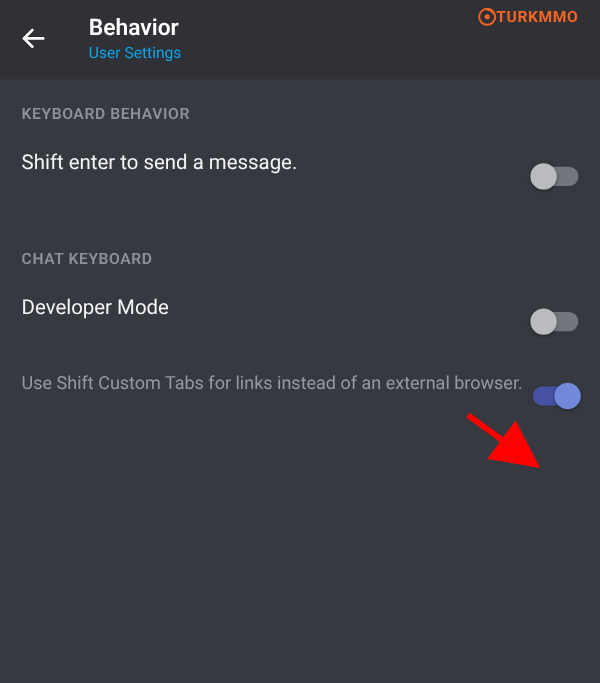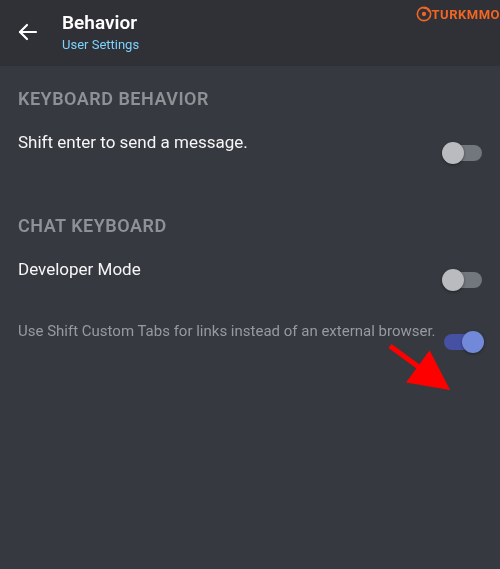--- a/index.html
+++ b/index.html
@@ -9,44 +9,45 @@
     font-family: -apple-system, BlinkMacSystemFont, "Segoe UI", Roboto, Helvetica, Arial, sans-serif;
     color: #dcddde;
     position: relative;
   }
   .header {
     background: #2f3136;
     display: flex;
     align-items: center;
     padding: 10px 16px 12px 16px;
     height: 66px;
+    gap: 12px;
   }
   .back-icon {
     width: 24px; height: 24px;
     margin-right: 22px;
     flex-shrink: 0;
   }
   .header-titles { display: flex; flex-direction: column; }
   .header-title { color: #ffffff; font-size: 19px; font-weight: 600; line-height: 1.2; }
-  .header-subtitle { color: #7dd3fc; font-size: 13px; margin-top: 2px; }
+  .header-subtitle { color: #0ea5e9; font-size: 13px; margin-top: 2px; }
   .brand {
     position: absolute;
-    top: 6px; right: 0;
+    top: 6px; right: 18px;
     display: flex;
     align-items: center;
     gap: 0;
     color: #f26522;
     font-weight: 700;
     font-size: 13px;
     letter-spacing: 0.5px;
   }
   .brand svg { width: 16px; height: 16px; }
   .section-label {
     color: #8e9297;
-    font-size: 18px;
+    font-size: 13px;
     font-weight: 600;
     letter-spacing: 0.5px;
     padding: 22px 18px 8px 18px;
   }
   .setting-row {
     display: flex;
     align-items: flex-start;
     padding: 14px 18px 18px 18px;
     gap: 8px;
   }

